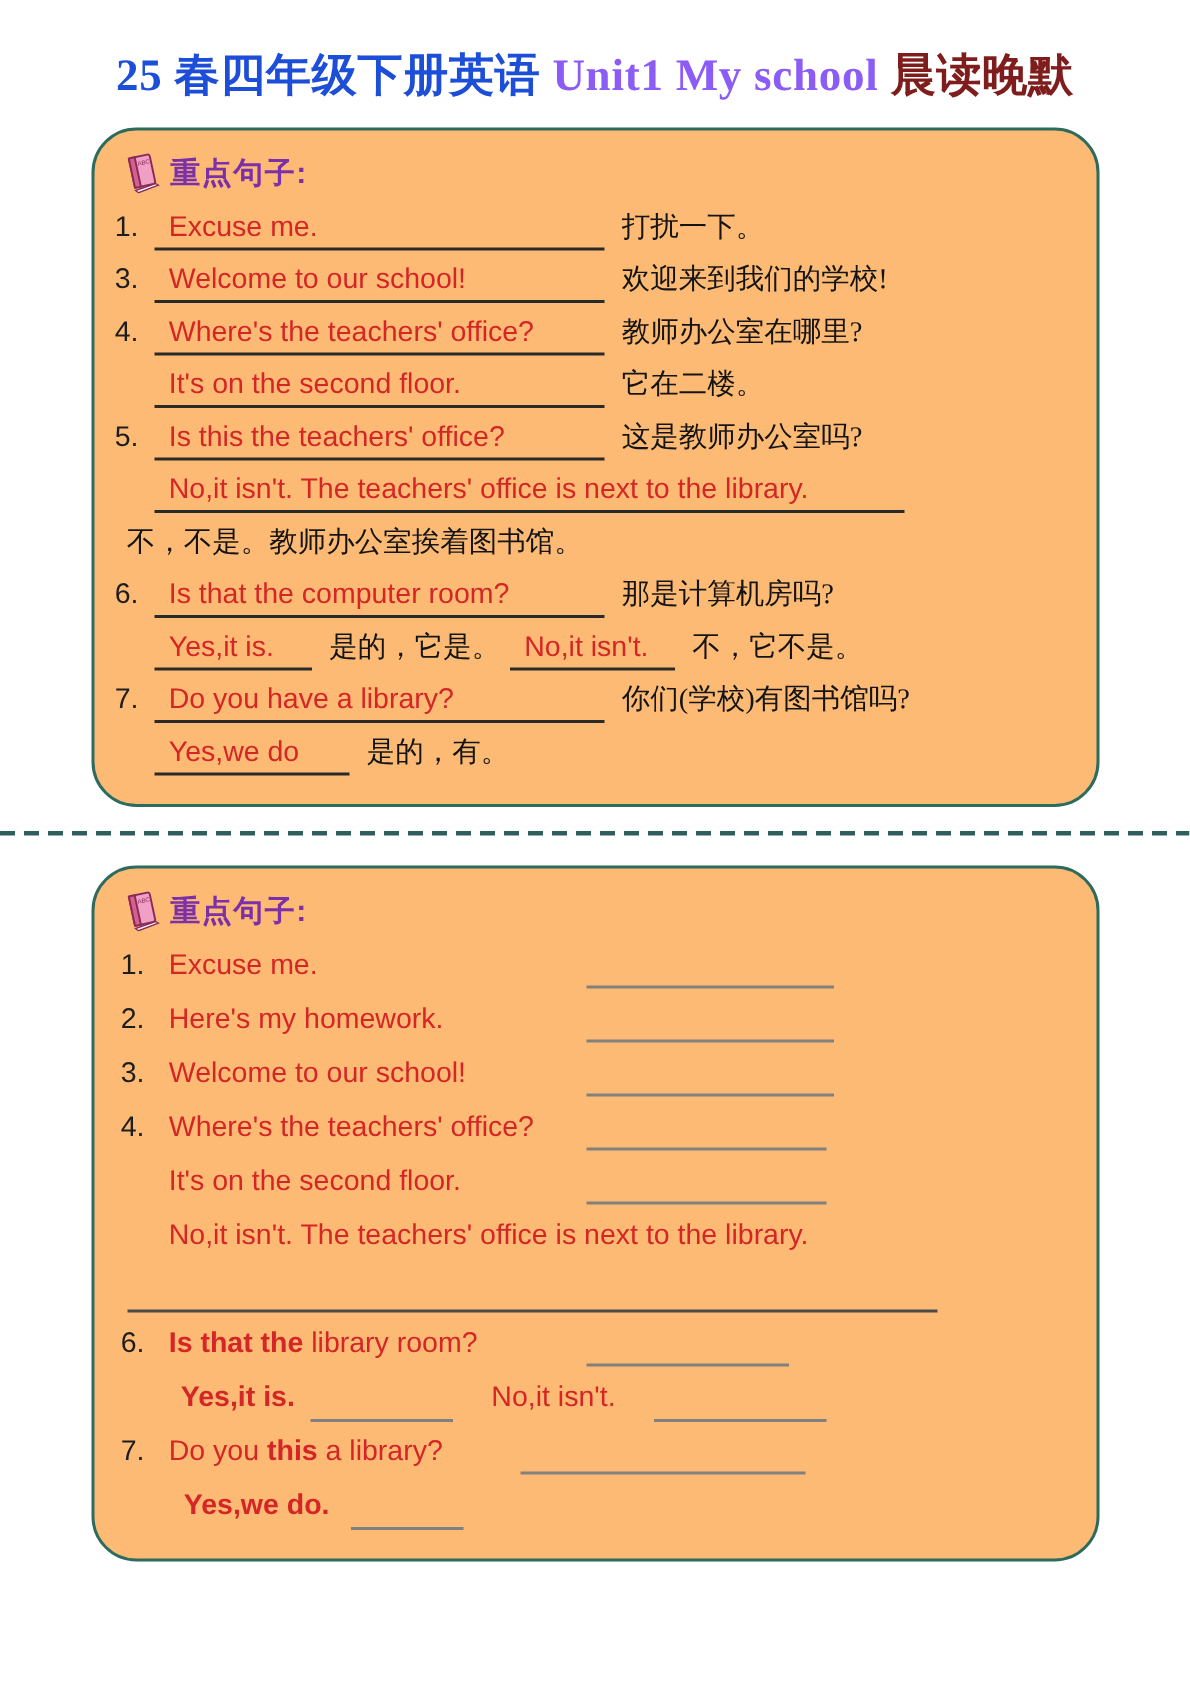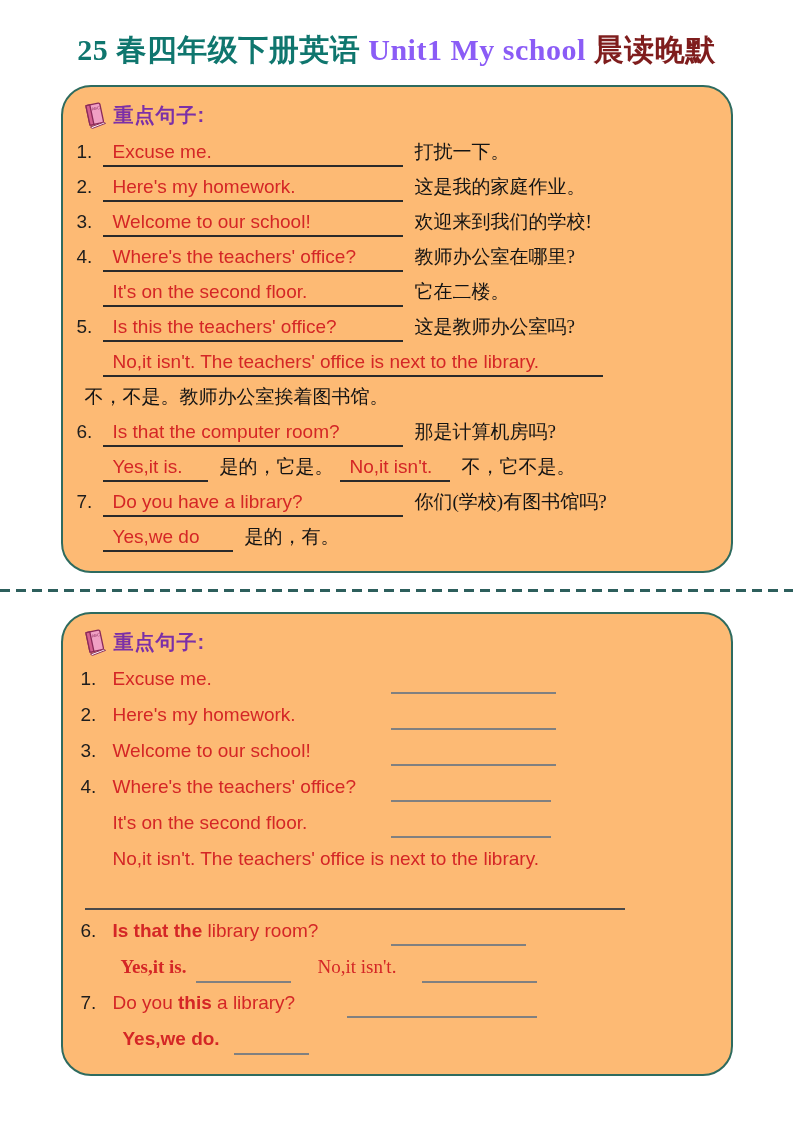--- a/index.html
+++ b/index.html
@@ -9,21 +9,21 @@
     color:#141414; overflow:hidden;
   }
   .page { width:793px; box-sizing:border-box; padding-top:30px; }
 
   
   .title {
     text-align:center; margin:0 0 14px 0;
     font-family:"Liberation Serif","DejaVu Serif",serif;
     font-size:30px; font-weight:bold; letter-spacing:0.5px;
   }
-  .title .t-black { color:#0f766e; }
+  .title .t-black { color:#1d4ed8; }
   .title .t-red   { color:#8b5cf6; }
   .title .t-green { color:#7f1d1d; }
 
   
   .box {
     width:672px; margin:0 auto; box-sizing:border-box;
     border:2.5px solid #2e6b5f; border-radius:30px;
     padding:12px 6px 14px 14px; background:#fdba74;
   }
   .box-header { display:flex; align-items:center; gap:7px; padding-left:6px; height:32px; margin-bottom:6px; }
@@ -51,21 +51,21 @@
   .sentence    { display:inline-block; width:278px; vertical-align:bottom; height:30px; }
   .sentence-sm { display:inline-block; width:234px; vertical-align:bottom; height:30px; }
   .b { font-weight:bold; }
   .blank {
     display:inline-block; height:26px; vertical-align:bottom;
     border-bottom:2px solid #808080;
   }
   .bw165 { width:165px; } .bw160 { width:160px; } .bw180 { width:180px; }
   .bw135 { width:135px; } .bw95  { width:95px; margin-left:10px; }
   .bw115 { width:115px; margin-left:26px; } .bw190 { width:190px; } .bw75 { width:75px; margin-left:14px; }
-  .indent8 { padding-left:8px;font-family:Liberation Serif, serif; } .indent10 { padding-left:10px; }
+  .indent8 { padding-left:8px; } .indent10 { padding-left:10px; }
   .longline {
     display:inline-block; width:540px; margin-left:8px; height:28px;
     border-bottom:2px solid #4a4a4a; vertical-align:bottom;
   }
 
   
   .divider {
     width:793px; height:3px; margin:16px 0 20px 0;
     background:repeating-linear-gradient(90deg,#2d5f5c 0 10px,transparent 10px 16px);
   }
@@ -91,23 +91,20 @@
             <path d="M19 23 l1.6 1.4 -14 2.2 -1.6 -1.8 z" fill="#ffffff" stroke="#8b2a5a" stroke-width="0.9"></path>
             <text x="10" y="9" font-size="4" fill="#8b2a5a" font-family="sans-serif">ABC</text>
           </g>
         </svg>
       </span>
       <span class="hlabel">重点句子:</span>
     </div>
 
     <div class="trow">
       <span class="num">1.</span><span class="ansline aw300"><span class="red">Excuse me.</span></span><span class="cn">打扰一下。</span>
-    </div>
-    <div class="trow">
-      <span class="num">2.</span><span class="ansline aw300"><span class="red">Here's my homework.</span></span><span class="cn">这是我的家庭作业。</span>
     </div>
     <div class="trow">
       <span class="num">3.</span><span class="ansline aw300"><span class="red">Welcome to our school!</span></span><span class="cn">欢迎来到我们的学校!</span>
     </div>
     <div class="trow">
       <span class="num">4.</span><span class="ansline aw300"><span class="red">Where's the teachers' office?</span></span><span class="cn">教师办公室在哪里?</span>
     </div>
     <div class="trow">
       <span class="num"></span><span class="ansline aw300"><span class="red">It's on the second floor.</span></span><span class="cn">它在二楼。</span>
     </div>

